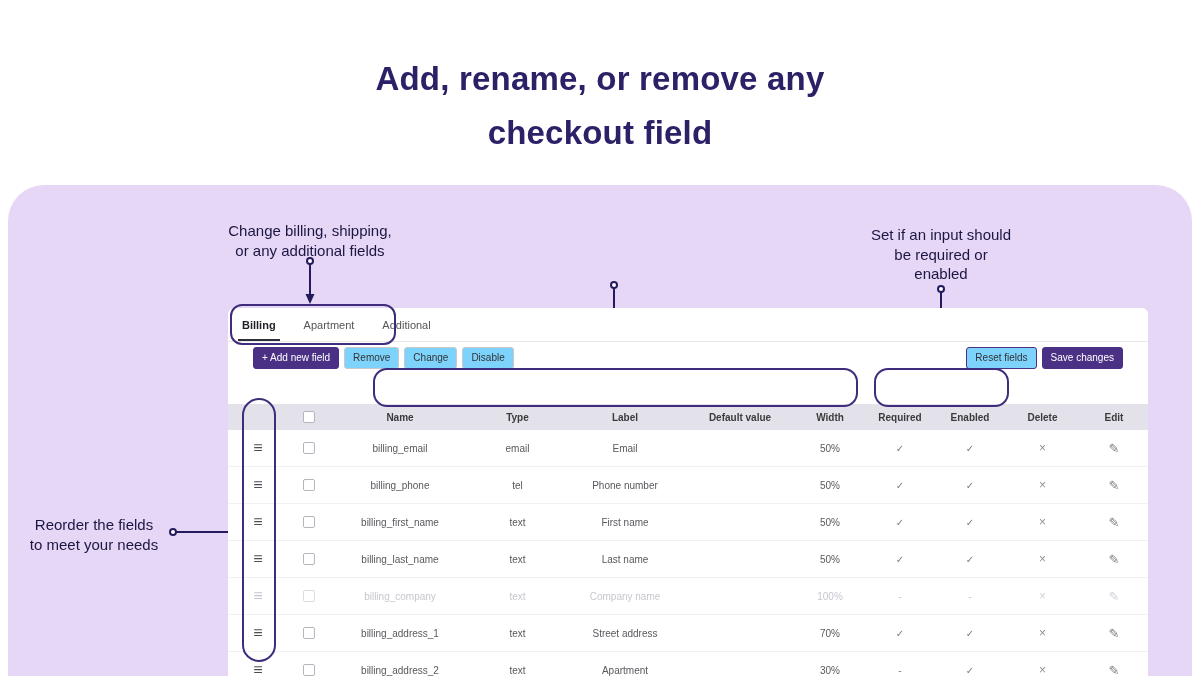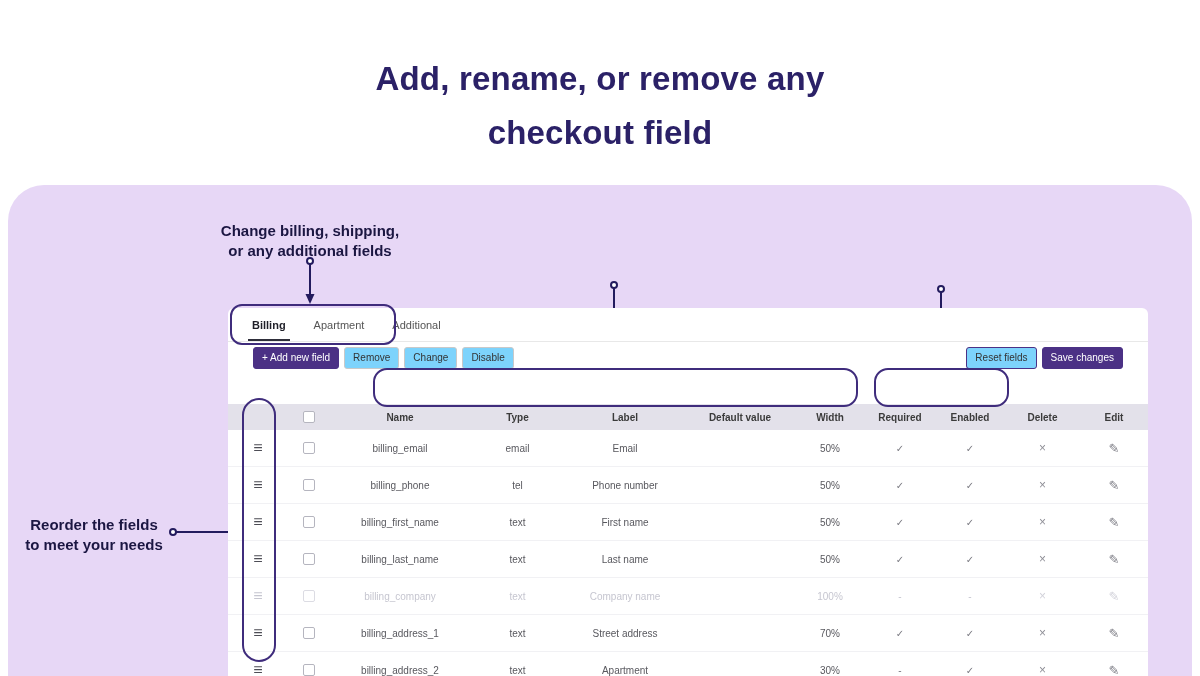--- a/index.html
+++ b/index.html
@@ -5,34 +5,34 @@
   * { margin:0; padding:0; box-sizing:border-box; }
   html,body { width:1200px; height:676px; overflow:hidden; background:#ffffff;
               font-family:"Liberation Sans", sans-serif; }
 
   .title { padding-top:52px; text-align:center; font-size:33px; font-weight:700;
            color:#2b2167; line-height:1.64; white-space:pre-line; letter-spacing:0.2px; }
 
   .panel { position:absolute; left:8px; top:185px; width:1184px; height:491px;
            background:#e7d7f6; border-radius:36px 36px 0 0; }
 
-  .annot { position:absolute; text-align:center; font-size:15px; font-weight:700;
+  .annot { position:absolute; text-align:center; font-size:15px; font-weight:400;
            color:#1b1642; line-height:1.3; white-space:pre-line; }
   #annot-tabs     { left:192px; top:36px;  width:220px; }
   #annot-columns  { left:486px; top:56px;  width:240px; }
   #annot-required { left:848px; top:40px;  width:170px; }
   #annot-reorder  { left:6px;   top:330px; width:160px; }
 
   .arrow { position:absolute; overflow:visible; }
 
   .app { position:absolute; left:220px; top:123px; width:920px; height:368px;
          background:#ffffff; border-radius:6px 6px 0 0; }
 
   .tabs { display:flex; align-items:stretch; height:34px; border-bottom:1px solid #e8e8e8;
-          padding-left:10px; }
+          }
   .tab { display:flex; align-items:center; padding:0 14px; font-size:11px; color:#555;
          position:relative; cursor:pointer; }
   .tab.active { color:#1f1f28; font-weight:700; }
   .tab.active::after { content:""; position:absolute; left:10px; right:10px; bottom:0;
                        height:2px; background:#2e2e3a; }
 
   .toolbar { display:flex; align-items:center; height:32px; padding:0 25px; gap:5px; }
   .btn { font-size:10px; padding:4px 8px; border:1px solid #c9c9c9; background:#7dd3fc;
          color:#333; border-radius:3px; font-family:inherit; cursor:pointer; line-height:1.2; }
   .btn.primary { background:#4b3185; border-color:#4b3185; color:#fff; }
@@ -72,20 +72,23 @@
 </head>
 <body>
 
 <h1 class="title">Add, rename, or remove any
 checkout field</h1>
 
 <div class="panel">
 
   <div class="annot" id="annot-tabs">Change billing, shipping,
 or any additional fields</div>
+  <div class="annot" id="annot-required">Set if an input should
+be required or
+enabled</div>
   <div class="annot" id="annot-reorder">Reorder the fields
 to meet your needs</div>
 
   <svg class="arrow" style="left:294px; top:72px;" width="16" height="48" viewBox="0 0 16 48">
     <circle cx="8" cy="4" r="3" fill="#fff" stroke="#231b5e" stroke-width="2"></circle>
     <line x1="8" y1="7" x2="8" y2="38" stroke="#231b5e" stroke-width="2"></line>
     <polygon points="8,47 3.5,37 12.5,37" fill="#231b5e"></polygon>
   </svg>
 
   <svg class="arrow" style="left:598px; top:96px;" width="16" height="92" viewBox="0 0 16 92">

